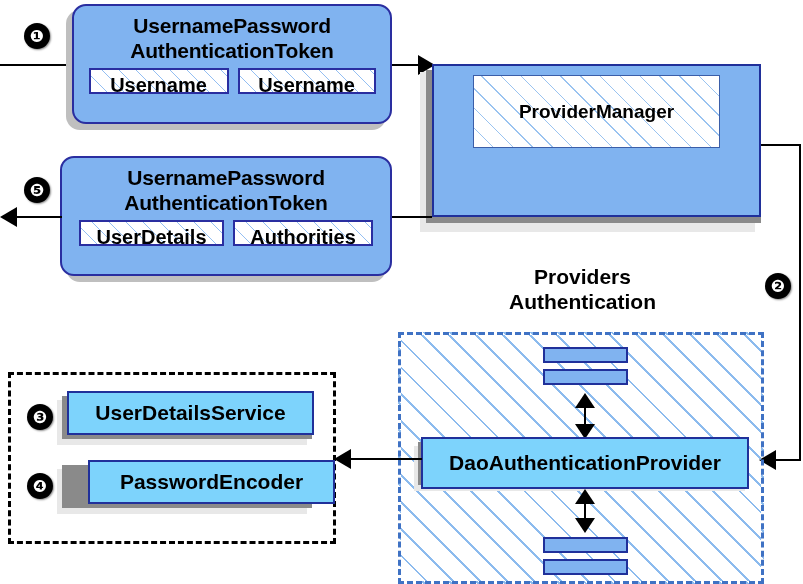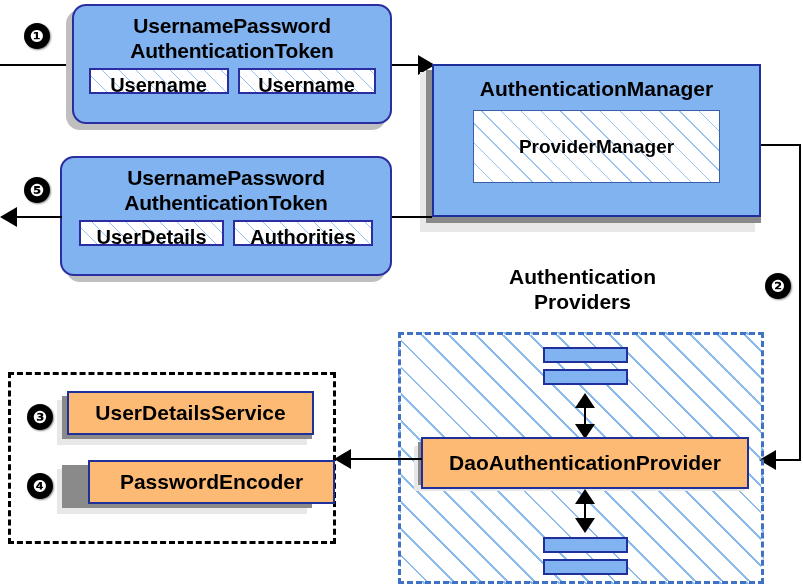--- a/index.html
+++ b/index.html
@@ -111,21 +111,21 @@
   .dashed-box-blue {
     border: 3px dashed #3f72c4;
     box-sizing: border-box;
     background-image: repeating-linear-gradient(45deg,
         rgba(120,175,235,0) 0px, rgba(120,175,235,0) 17px,
         rgba(120,175,235,.85) 17px, rgba(120,175,235,.85) 19px);
   }
 
   
   .flat-card {
-    background: #fdba74;
+    background: #7dd3fc;
     border: 2px solid #20309a;
     box-sizing: border-box;
     font-weight: bold;
     font-size: 21px;
     color: #000;
     display: flex;
     align-items: center;
     justify-content: center;
   }
   .bar {
@@ -189,21 +189,20 @@
       <div class="field-box" style="width:138px;">Username</div>
     </div>
   </div>
 
   <div class="abs hline" style="left:392px; top:64px; width:28px;"></div>
   <div class="abs arrow-r" style="left:418px; top:55px;"></div>
 
   <div class="abs sq-shadow-light" style="left:420px; top:72px; width:335px; height:160px;"></div>
   <div class="abs sq-shadow-dark" style="left:426px; top:70px; width:335px; height:153px;"></div>
   <div class="abs sq-card" style="left:432px; top:64px; width:329px; height:153px;">
-    <div class="sq-title">AuthenticationManager</div>
     <div class="inner-hatch" style="margin:9px auto 0 auto; width:247px; height:73px;">
       <span>ProviderManager</span>
     </div>
   </div>
 
   <div class="abs badge" style="left:24px; top:177px;">❺</div>
 
   <div class="abs hline" style="left:392px; top:216px; width:40px;"></div>
 
   <div class="abs token-shadow" style="left:66px; top:162px; width:320px; height:120px;"></div>
@@ -220,22 +219,22 @@
   <div class="abs arrow-l" style="left:0px; top:207px;"></div>
 
   <div class="abs hline" style="left:761px; top:144px; width:40px;"></div>
   <div class="abs vline" style="left:799px; top:144px; height:316px;"></div>
   <div class="abs hline" style="left:775px; top:459px; width:26px;"></div>
   <div class="abs arrow-l" style="left:759px; top:450px;"></div>
 
   <div class="abs badge" style="left:765px; top:273px;">❷</div>
 
   <div class="abs section-title" style="left:470px; top:264px; width:225px;">
+    <div>Providers</div>
     <div>Authentication</div>
-    <div>Providers</div>
   </div>
 
   <div class="abs dashed-box-blue" style="left:398px; top:332px; width:366px; height:252px;"></div>
 
   <div class="abs bar" style="left:543px; top:347px; width:85px; height:16px;"></div>
   <div class="abs bar" style="left:543px; top:369px; width:85px; height:16px;"></div>
 
   <div class="abs arrow-u" style="left:575px; top:393px;"></div>
   <div class="abs vline" style="left:584px; top:400px; height:30px;"></div>
   <div class="abs arrow-d" style="left:575px; top:424px;"></div>

